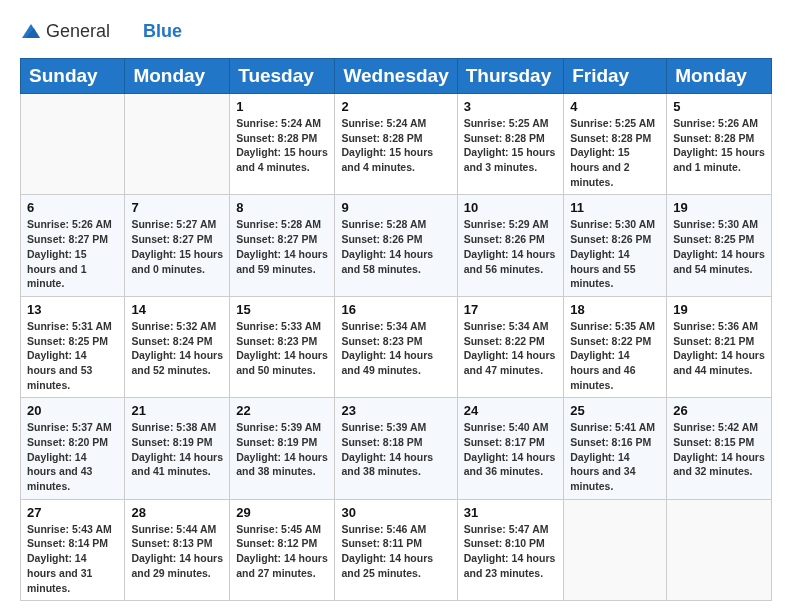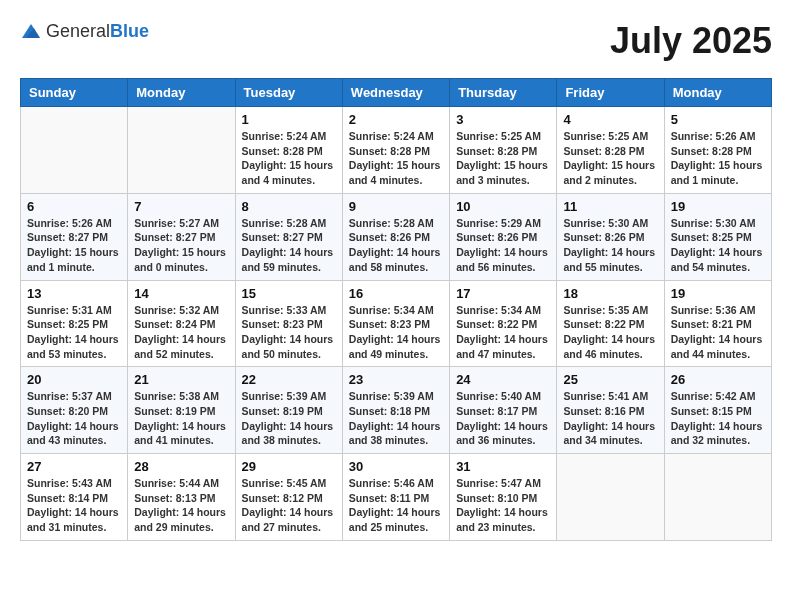--- a/index.html
+++ b/index.html
@@ -38,21 +38,21 @@
       color: #444;
     }
     .calendar {
       width: 100%;
       border-collapse: collapse;
       border: 1px solid #ccc;
     }
     .calendar th {
       background-color: #2176c7;
       color: #fff;
-      font-size: 13px;
+      font-size: 19px;
       padding: 6px 8px;
       text-align: left;
       border: 1px solid #1a5fa0;
       font-weight: bold;
     }
     .calendar td {
       vertical-align: top;
       border: 1px solid #ccc;
       padding: 5px 6px;
       width: 107px;
@@ -86,25 +86,24 @@
 </head>
 <body>
 
 <div class="header">
   <div class="logo">
     <svg class="logo-icon" viewBox="0 0 22 22" xmlns="http://www.w3.org/2000/svg">
       <polygon points="2,18 11,4 20,18" fill="#2176c7"></polygon>
       <polygon points="6,18 14,8 20,18" fill="#1a56a0" opacity="0.6"></polygon>
     </svg>
     <span>
-      <span style="font-size:18px;font-weight:normal;color:#333;">General</span><span style="font-size:18px;font-weight:bold;color:#2176c7;">Blue</span>
+      <span style="font-size:18px;font-weight:normal;color:#333;">General</span><span style="font-size:18px;font-weight:bold;color:#2176c7;padding-left:33px;">Blue</span>
     </span>
   </div>
   <div class="title-block">
-    <div class="month-title">July 2025</div>
   </div>
 </div>
 
 <table class="calendar">
   <thead>
     <tr>
     <th>Sunday</th>
         <th>Monday</th>
         <th>Tuesday</th>
         <th>Wednesday</th>

